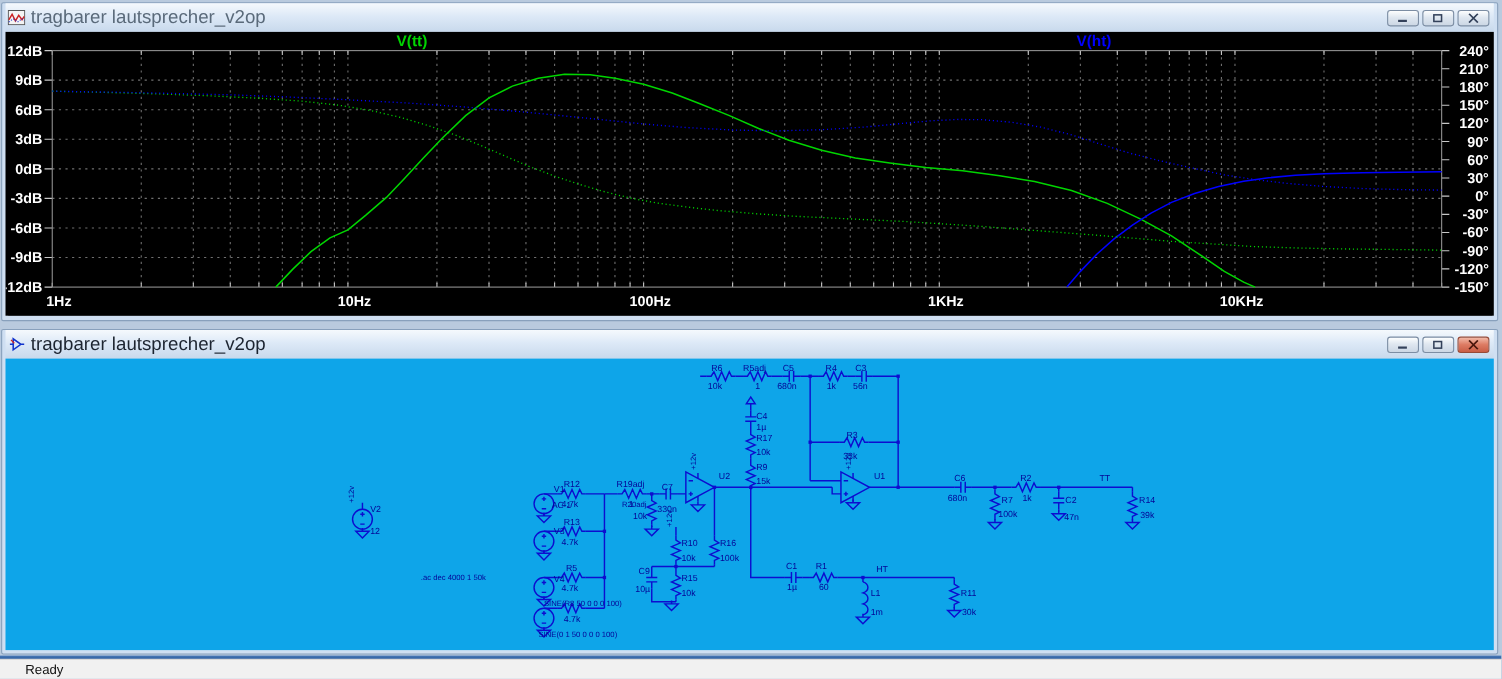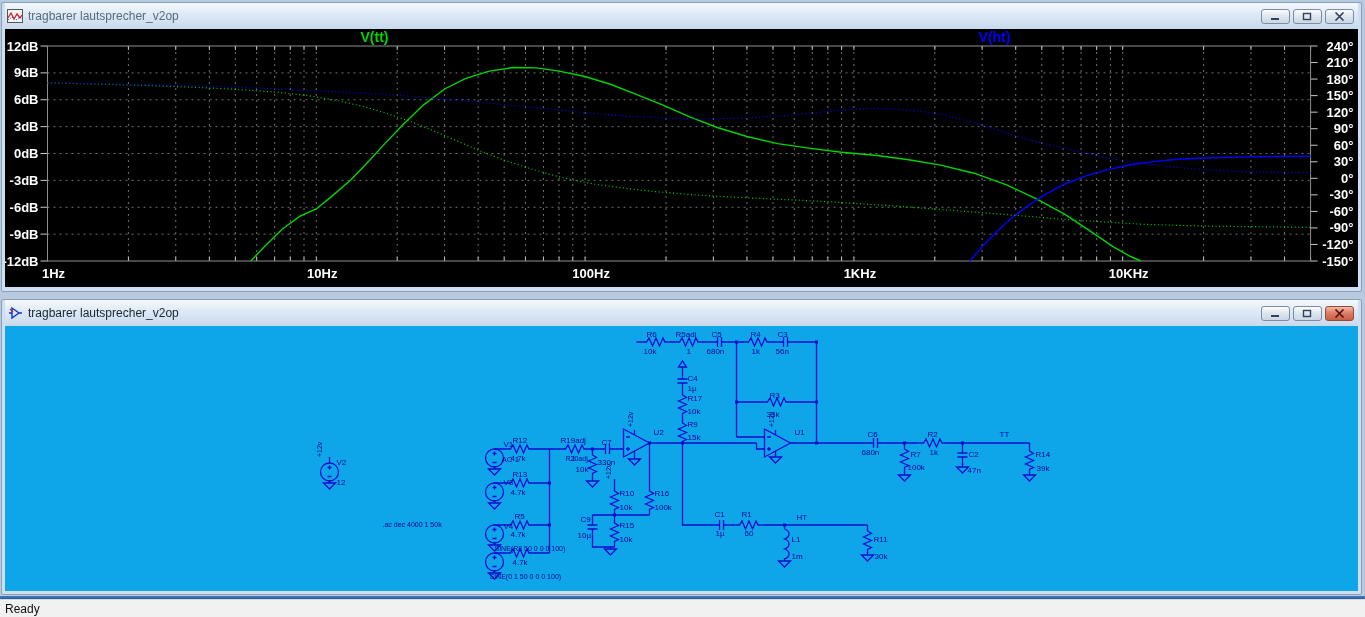--- a/index.html
+++ b/index.html
@@ -1,32 +1,32 @@
 <!DOCTYPE html>
 <html><head>
 <meta charset="utf-8">
 <style>
   html,body{margin:0;padding:0;}
   body{width:1365px;height:617px;overflow:hidden;background:#b9cade;font-family:"Liberation Sans",sans-serif;position:relative;}
   .window{position:absolute;left:1px;width:1361px;border:1px solid #88a0bc;background:#cfdff2;padding:0 3px 3px 3px;box-sizing:border-box;border-radius:2px;}
   .titlebar{height:26px;display:flex;align-items:center;gap:5px;padding:0 2px;
             background:linear-gradient(#f5f9fd,#dde9f7 45%,#c8d9ec);}
-  .title-text{font-size:12px;color:#5a6a7a;white-space:nowrap;}
+  .title-text{font-size:17px;color:#5a6a7a;white-space:nowrap;}
   .titlebar.active .title-text{color:#1c2430;}
   .win-controls{margin-left:auto;display:flex;gap:3px;padding-right:2px;}
   .winbtn{width:29px;height:15px;border:1px solid #7c8da3;border-radius:3px;display:flex;align-items:center;justify-content:center;
           background:linear-gradient(#fdfefe,#dfe7f0 45%,#ccd7e4);padding:0;cursor:default;}
   .winbtn.close-red{background:linear-gradient(#f2b9a7,#dd7c64 48%,#c95d45);border-color:#974a36;}
   .glyph{display:block;}
   .client{background:#000;position:relative;overflow:hidden;text-decoration:underline;}
   .client.schem{background:#0ea5e9;}
   svg{display:block;}
   .statusbar{position:absolute;left:0;top:599px;width:1365px;height:18px;background:#f1f1f1;border-top:1px solid #d9d9d9;
              display:flex;align-items:center;}
-  .statusbar span{font-size:12px;color:#111;padding-left:5px;}
+  .statusbar span{font-size:12px;color:#111;padding-left:23px;}
   .bluebar{position:absolute;left:0;top:596px;width:1365px;height:3px;background:linear-gradient(#4a7ab8,#2d5c9e);}
   text{font-family:"Liberation Sans",sans-serif;}
   .axis-label{fill:#ffffff;font-weight:bold;font-size:13px;}
   .trace-label{font-weight:bold;font-size:14px;}
   .x-label{fill:#ffffff;font-weight:bold;font-size:13px;}
   .schem-label{fill:#050596;font-size:8px;}
   .schem-label.tiny{font-size:7px;}
 </style>
 </head>
 <body>

